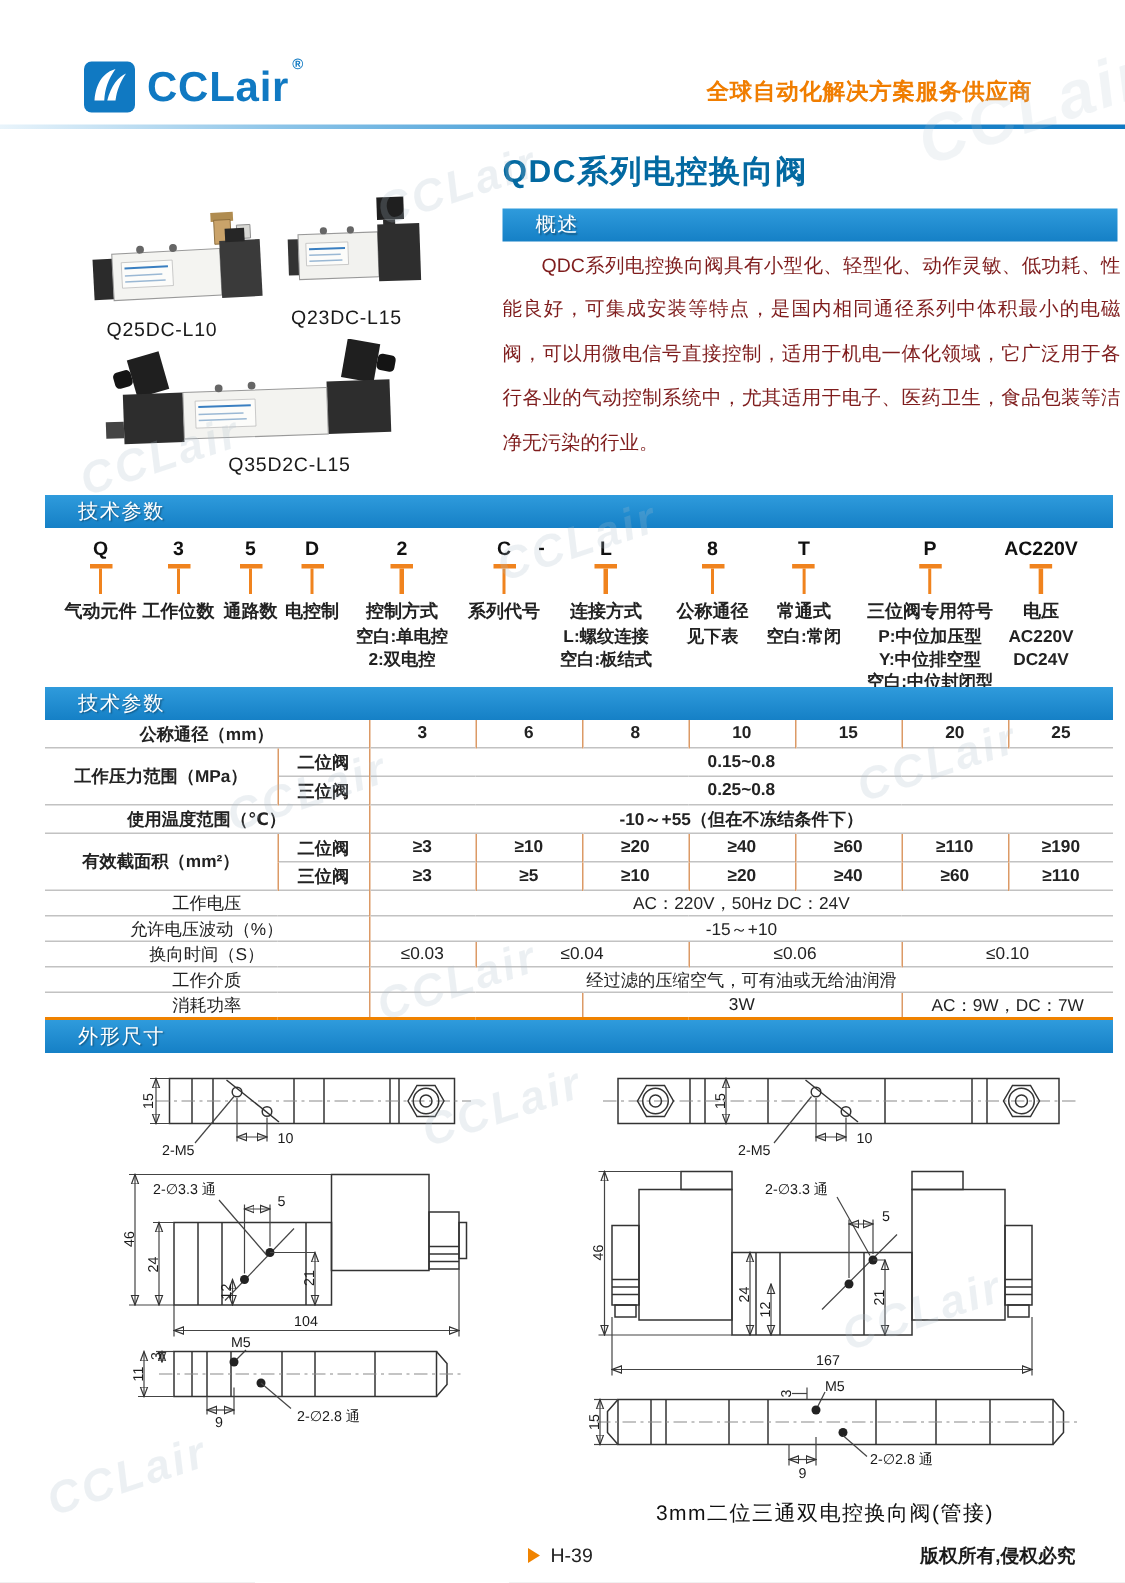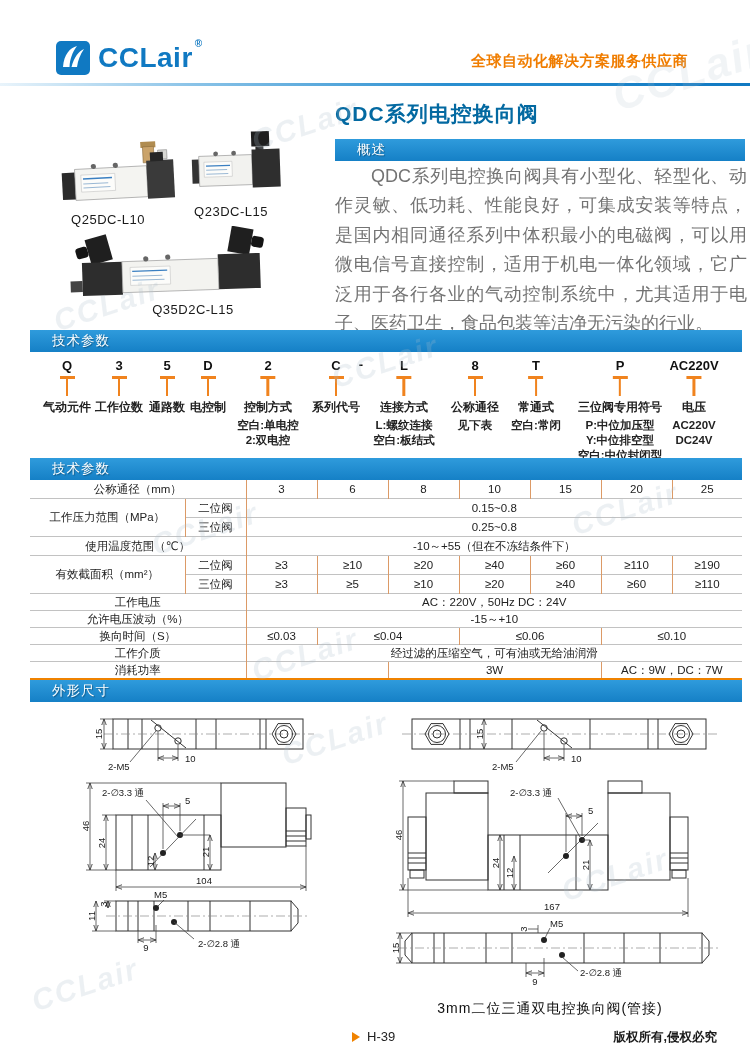--- a/index.html
+++ b/index.html
@@ -18,40 +18,40 @@
   
   .section-bar{position:absolute;height:22px;line-height:22px;
                background:linear-gradient(180deg,#2f9bdc 0%,#1580c6 100%);
                color:#fff;font-size:13.5px;font-weight:normal;padding-left:22px;box-sizing:border-box;
                text-shadow:1px 1px 1px rgba(0,0,0,.35);letter-spacing:1px;}
 
   
   .page-title{position:absolute;left:335px;top:100px;width:412px;text-align:left;
               font-size:21px;font-weight:bold;color:#0369a1;letter-spacing:1px;}
   .overview-text{position:absolute;left:335px;top:162px;width:412px;margin:0;
-                 font-size:18px;line-height:29.4px;color:#737373;text-align:justify;text-indent:2em;}
+                 font-size:13px;line-height:29.4px;color:#7f1d1d;text-align:justify;text-indent:2em;}
 
   
   .prod-label{position:absolute;font-size:13px;color:#1a1a1a;text-align:center;letter-spacing:.5px;}
 
   
   .mc-col{position:absolute;top:357px;transform:translateX(-50%);text-align:center;width:max-content;}
   .mc-code{font-weight:bold;font-size:13px;color:#111;height:17px;line-height:17px;}
   .mc-bar{display:block;width:15px;height:2.5px;background:#f0831e;margin:2px auto 0;}
   .mc-stem{display:block;width:2.5px;height:17px;background:#f0831e;margin:0 auto;}
   .mc-label{font-size:12px;font-weight:bold;color:#222;white-space:nowrap;margin-top:3px;text-align:center;}
   .mc-subs{font-size:11.5px;font-weight:bold;color:#222;margin-top:2px;line-height:15px;white-space:nowrap;}
   .mc-dash{position:absolute;top:357px;transform:translateX(-50%);font-weight:bold;font-size:13px;color:#111;}
 
   
   .spec-table{position:absolute;left:30px;top:480px;width:712px;border-collapse:collapse;
               table-layout:fixed;font-size:11.5px;color:#222;border-bottom:3px solid #ef8200;}
   .spec-table td{border-top:1px solid #c2c2c2;text-align:center;padding:0;white-space:nowrap;overflow:hidden;}
   .spec-table tr:first-child td{border-top:none;}
-  .spec-table tr.h18 td{height:18px;}
+  .spec-table tr.h18 td{height:18px;font-weight:bold;}
   .spec-table tr.h16 td{height:16px;}
   .spec-table td.vl{border-left:1px solid #dc9a66;}
 
   
   svg.draw line,svg.draw rect,svg.draw polygon,svg.draw polyline,svg.draw path,svg.draw circle{
       stroke:#333;fill:none;stroke-width:1;}
   svg.draw .fillp{fill:#222;stroke:none;}
   svg.draw .cl{stroke:#8a8a8a;stroke-width:.7;stroke-dasharray:9 3 2 3;}
   svg.draw .dim{stroke:#444;stroke-width:.8;}
   svg.draw text{font-family:"Liberation Sans","DejaVu Sans",sans-serif;font-size:9.5px;fill:#1a1a1a;stroke:none;}

